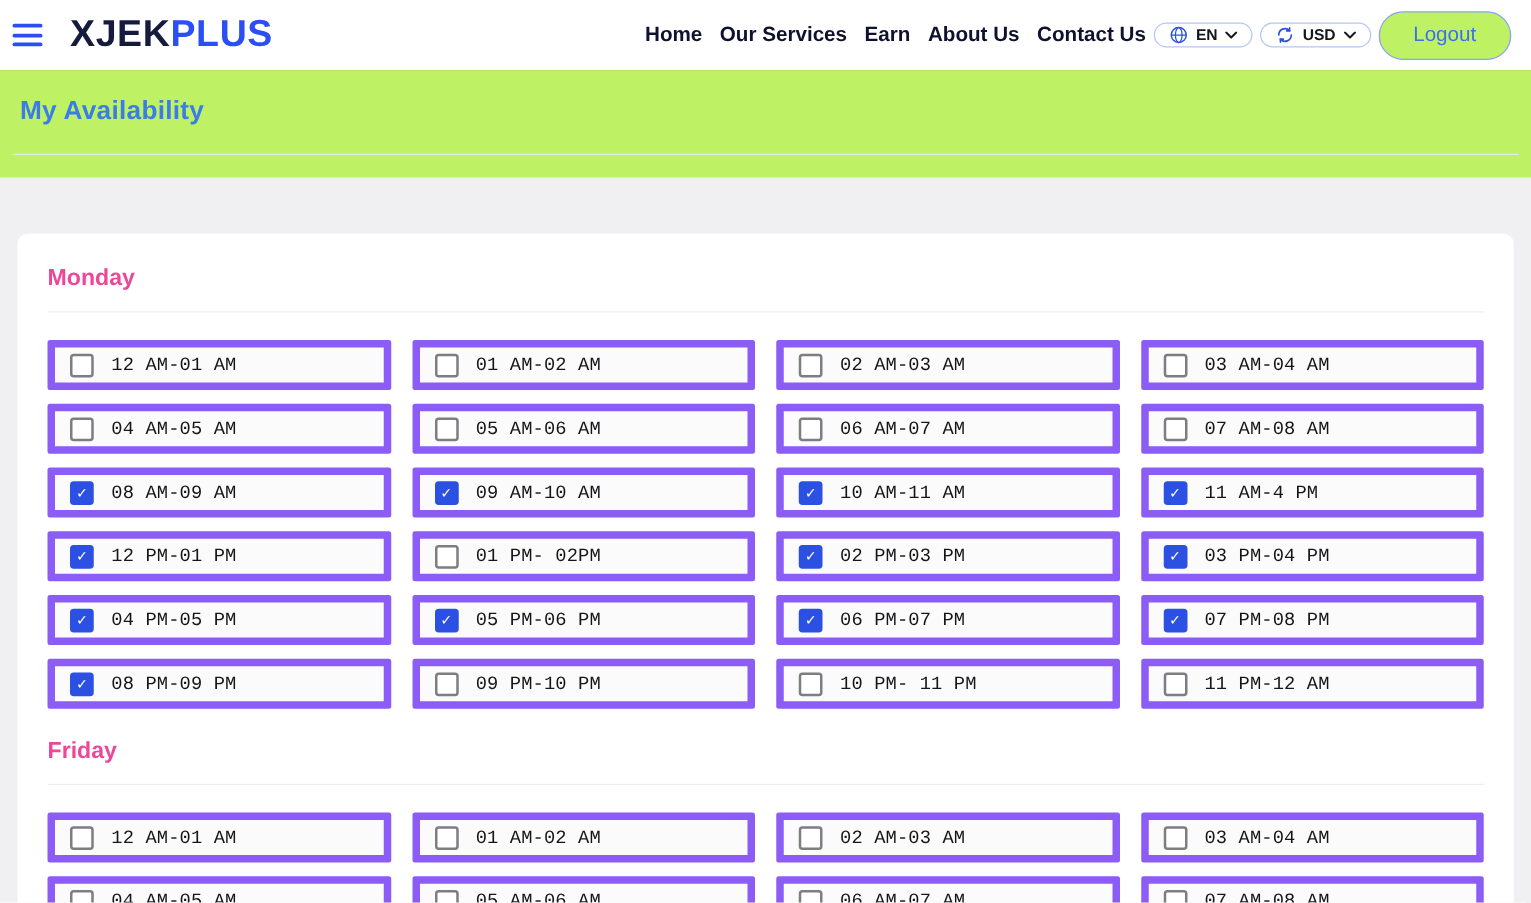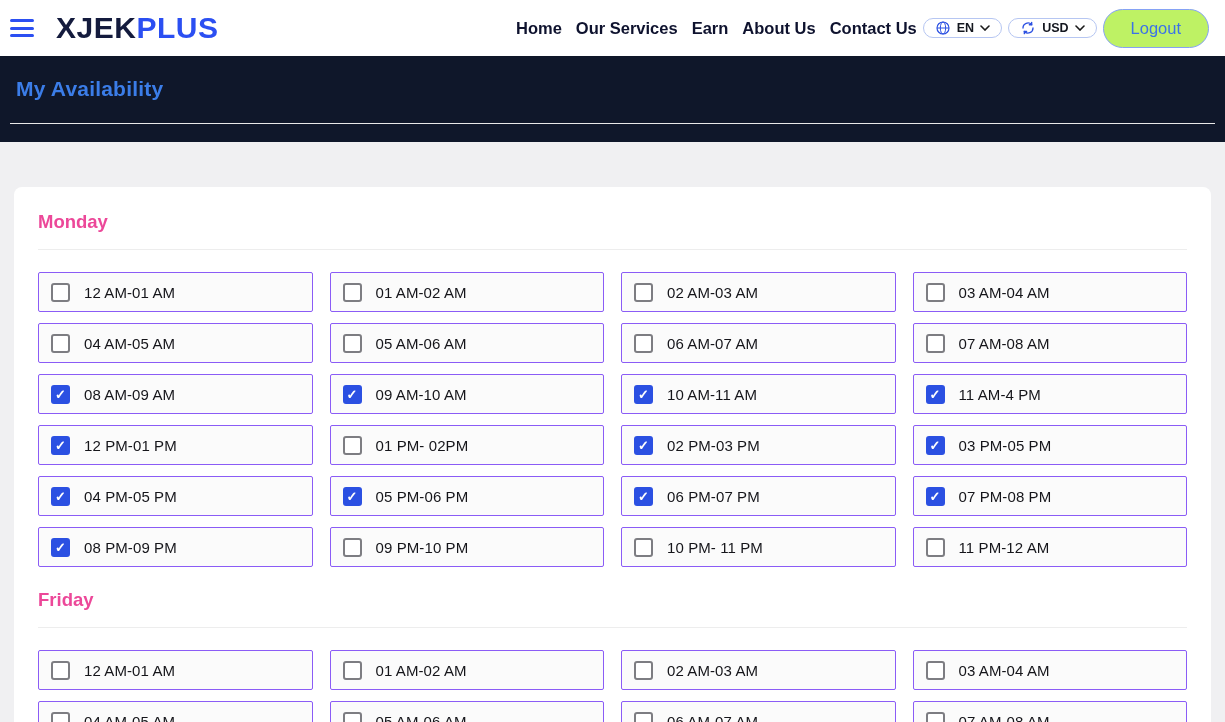--- a/index.html
+++ b/index.html
@@ -73,21 +73,21 @@
     border-radius: 24px;
     padding: 9px 27px;
     color: #3b72e8;
     font-size: 16.5px;
     font-weight: 500;
     cursor: pointer;
     font-family: inherit;
   }
 
   
-  .page-header { background: #0f172a; padding-bottom: 18px; }
+  .page-header { background: #bef264; padding-bottom: 18px; }
   .page-header h1 {
     color: #3b7de8;
     font-size: 21px;
     font-weight: 700;
     letter-spacing: 0.2px;
     padding: 21px 16px 22px;
   }
   .page-header .rule { border-top: 1px solid #e8e8e8; margin: 0 10px; }
 
   
@@ -108,27 +108,28 @@
   .slot-grid {
     display: grid;
     grid-template-columns: repeat(4, 1fr);
     column-gap: 17px;
     row-gap: 11px;
     margin-bottom: 12px;
   }
   .slot {
     height: 40px;
     background: #fbfbfb;
-    border: 1px solid #8b5cf6;
+    border: 6px solid #8b5cf6;
     border-radius: 2px;
     display: flex;
     align-items: center;
     gap: 14px;
     padding: 0 12px;
     cursor: pointer;
+    font-family: Liberation Mono, monospace;
   }
   .cb {
     width: 19px; height: 19px;
     flex: 0 0 19px;
     border: 2px solid #7d7d82;
     border-radius: 3px;
     background: #fff;
     display: inline-flex;
     align-items: center;
     justify-content: center;
@@ -265,21 +266,21 @@
           <div class="slot">
             <span class="cb"></span>
             <span class="slot-label">01 PM- 02PM</span>
           </div>
           <div class="slot">
             <span class="cb on">✓</span>
             <span class="slot-label">02 PM-03 PM</span>
           </div>
           <div class="slot">
             <span class="cb on">✓</span>
-            <span class="slot-label">03 PM-05 PM</span>
+            <span class="slot-label">03 PM-04 PM</span>
           </div>
           <div class="slot">
             <span class="cb on">✓</span>
             <span class="slot-label">04 PM-05 PM</span>
           </div>
           <div class="slot">
             <span class="cb on">✓</span>
             <span class="slot-label">05 PM-06 PM</span>
           </div>
           <div class="slot">

